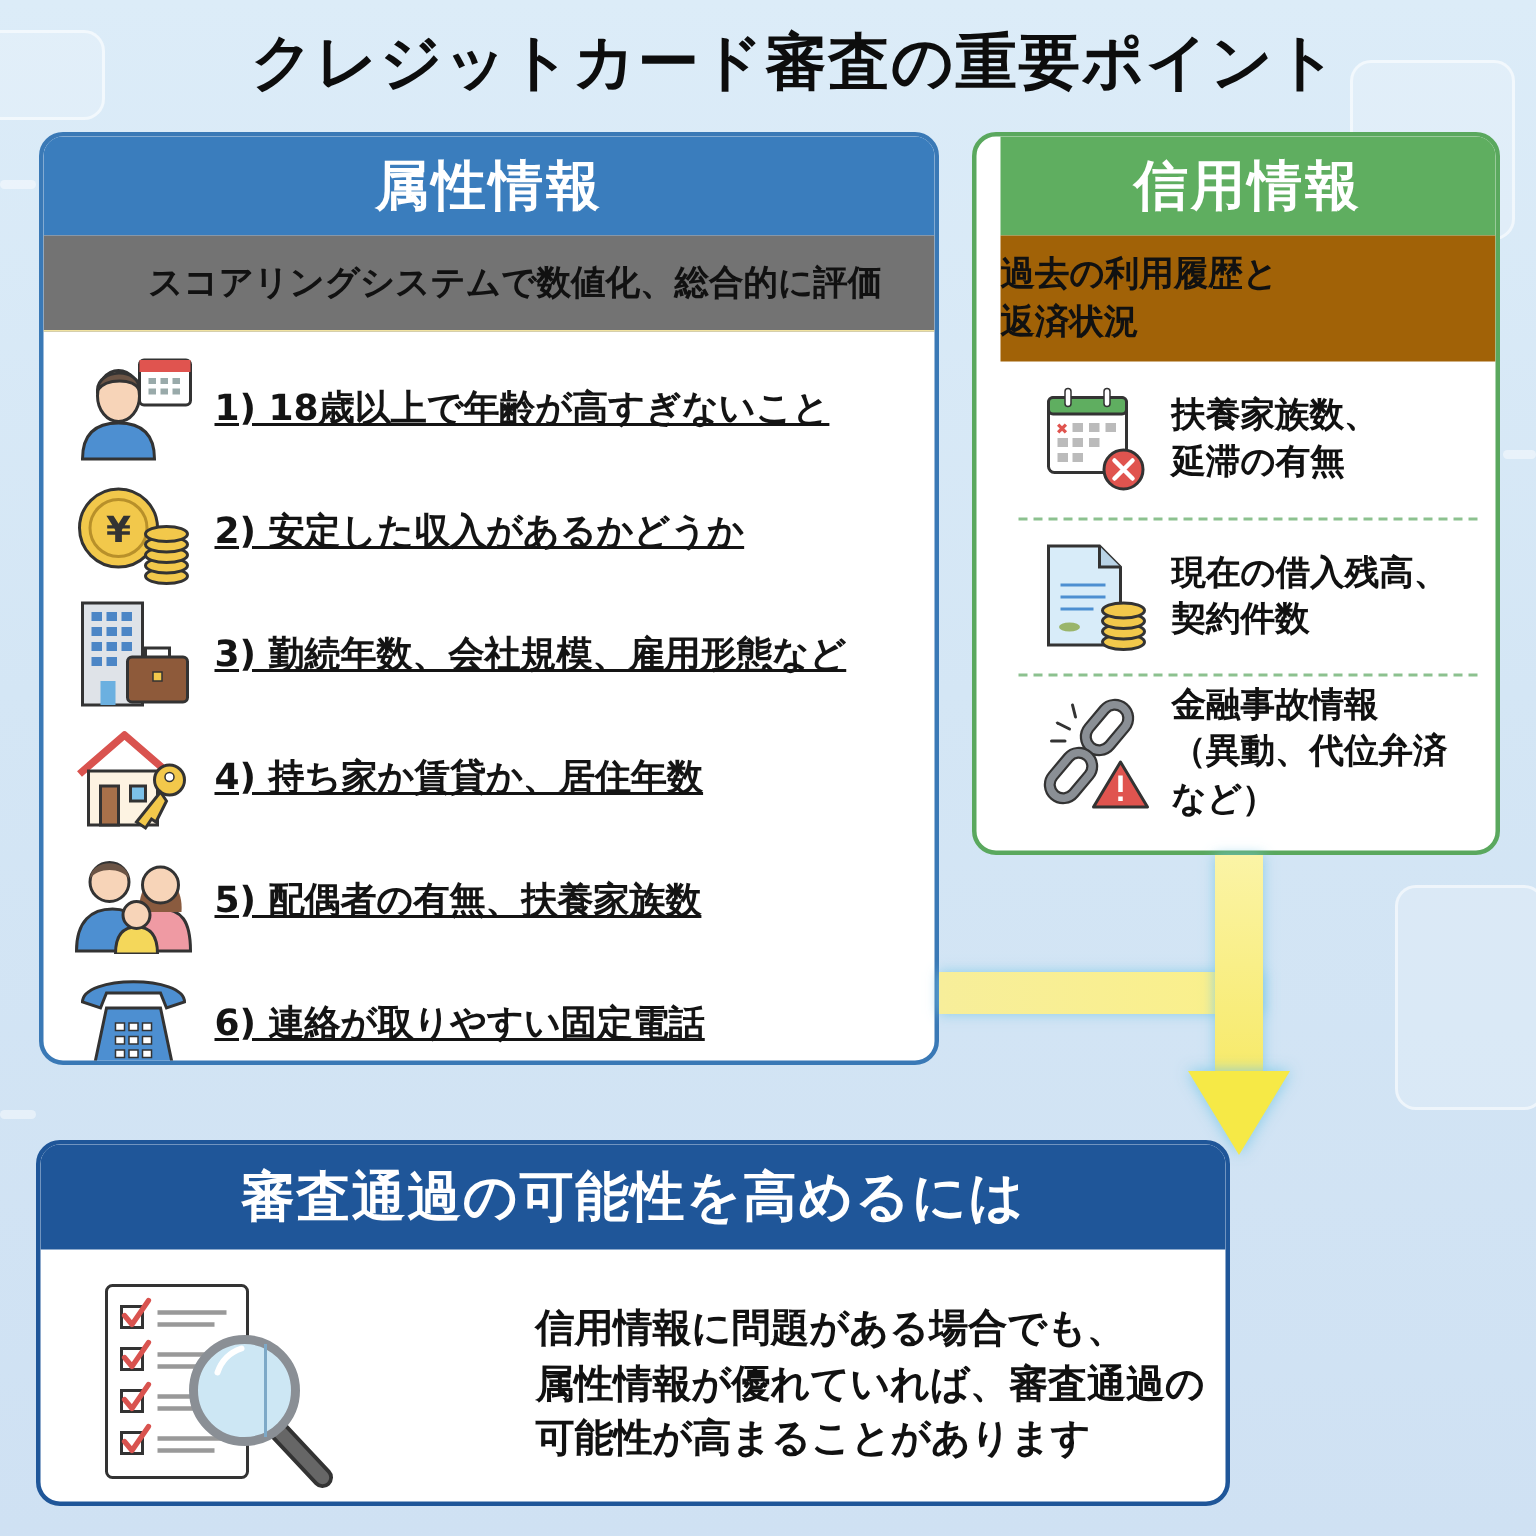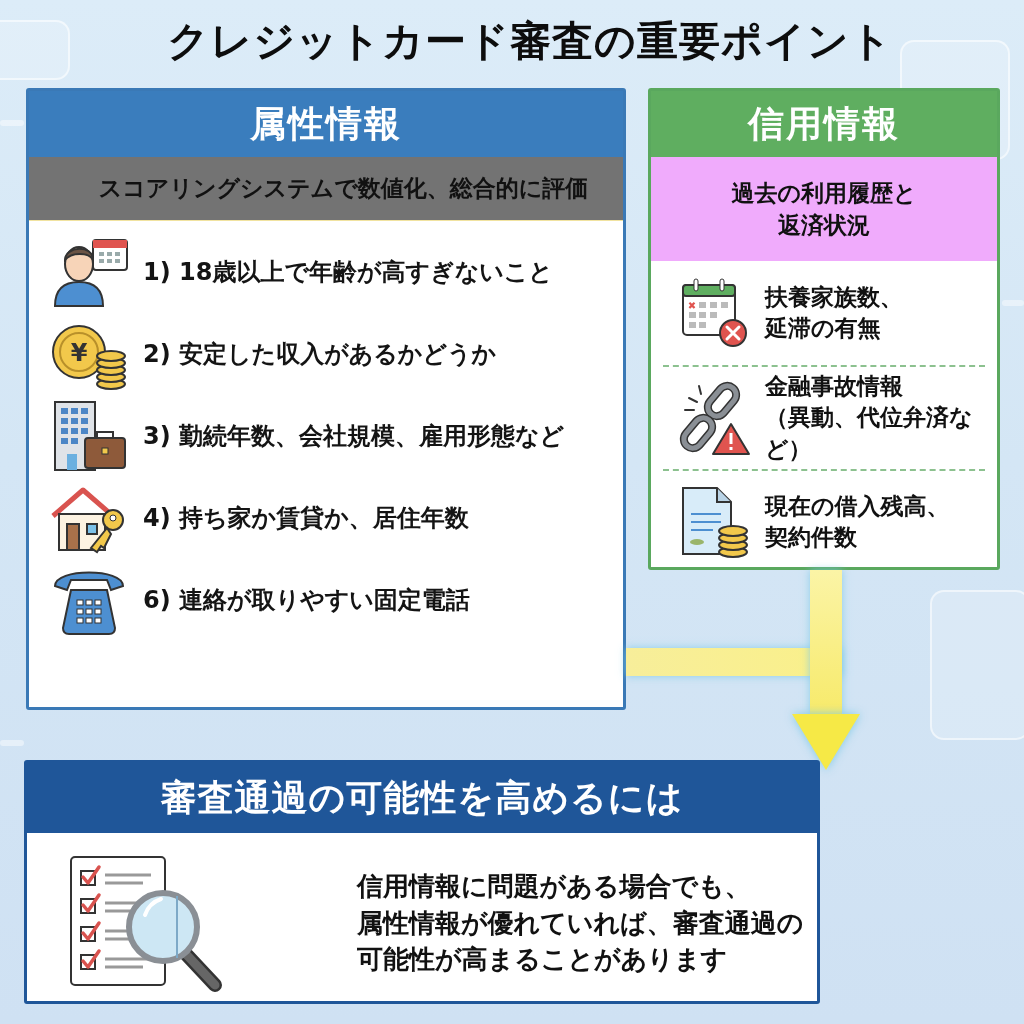--- a/index.html
+++ b/index.html
@@ -12,34 +12,34 @@
     }
     .bg-deco { position: absolute; border: 2px solid rgba(255,255,255,0.55); border-radius: 14px; background: rgba(255,255,255,0.18); }
     .bg-line { position: absolute; height: 6px; border-radius: 3px; background: rgba(255,255,255,0.45); }
 
     .title {
       position: absolute; left: 0; top: 14px; width: 1024px; text-align: center;
       font-size: 41px; font-weight: bold; letter-spacing: 1px; color: #0d0d0d; padding-left: 36px;
     }
 
     
-    .panel { position: absolute; background: #fff; border-radius: 3px; overflow: hidden; }
+    .panel { position: absolute; background: #fff; border-radius: 16px; overflow: hidden; }
     .panel-left { left: 26px; top: 88px; width: 600px; height: 622px; border: 3px solid #3a79b6; }
     .panel-left .ph { background: #3a7dbd; height: 66px; display: flex; align-items: center; justify-content: center; color: #fff; font-size: 36px; font-weight: bold; letter-spacing: 2px; }
     .panel-left .sub { background: #737373; height: 64px; display: flex; align-items: center; justify-content: center; font-size: 23px; font-weight: bold; border-bottom: 1px solid #f1e3a0; padding-left: 35px; }
 
     .attr-list { padding: 10px 0 0 20px; }
     .attr-item { display: flex; align-items: center; height: 82px; }
     .attr-item .ic { width: 80px; height: 72px; display: flex; align-items: center; justify-content: center; margin-right: 14px; }
-    .attr-item .tx { font-size: 24px; font-weight: bold; color: #141414; }
+    .attr-item .tx { font-size: 24px; font-weight: bold; color: #141414; text-decoration: underline; }
 
     
-    .panel-right { left: 648px; top: 88px; width: 352px; height: 482px; border: 3px solid #5aa85e; }
+    .panel-right { left: 648px; top: 88px; width: 352px; height: 482px; border: 3px solid #5aa85e; padding-left: 16px; }
     .panel-right .ph { background: #5fae60; height: 66px; display: flex; align-items: center; justify-content: center; color: #fff; font-size: 36px; font-weight: bold; letter-spacing: 2px; }
-    .panel-right .sub { background: #f0abfc; height: 104px; display: flex; flex-direction: column; align-items: center; justify-content: center; font-size: 23px; font-weight: bold; line-height: 1.4; }
+    .panel-right .sub { background: #a16207; height: 84px; display: flex; flex-direction: column; justify-content: center; font-size: 23px; font-weight: bold; line-height: 1.4; }
     .credit-item { display: flex; align-items: center; height: 104px; padding-left: 16px; }
     .credit-item + .credit-item { border-top: 2px dashed #8cc18f; }
     .credit-list { margin: 0 12px; }
     .credit-item .ic { width: 72px; height: 80px; margin-right: 14px; display: flex; align-items: center; justify-content: center; }
     .credit-item .tx { font-size: 23px; font-weight: bold; line-height: 1.35; }
 
     
     .arrow-h { position: absolute; left: 626px; top: 648px; width: 216px; height: 28px; background: linear-gradient(90deg,#f7ee9a,#faf08a); box-shadow: 0 0 8px rgba(120,200,230,0.8); }
     .arrow-v { position: absolute; left: 810px; top: 570px; width: 32px; height: 146px; background: linear-gradient(180deg,#fbf4a6,#f7ea6a); box-shadow: 0 0 8px rgba(120,200,230,0.8); }
     .arrow-head { position: absolute; left: 792px; top: 714px; width: 0; height: 0; border-left: 34px solid transparent; border-right: 34px solid transparent; border-top: 56px solid #f6e946; filter: drop-shadow(0 0 5px rgba(120,200,230,0.9)); }
@@ -141,20 +141,35 @@
           <rect x="18" y="42" width="12" height="26" fill="#a8714a" stroke="#333" stroke-width="2"></rect>
           <rect x="38" y="42" width="10" height="10" fill="#7cc1e8" stroke="#333" stroke-width="2"></rect>
           <circle cx="64" cy="38" r="10" fill="#f2c84b" stroke="#333" stroke-width="2"></circle>
           <circle cx="64" cy="36" r="3" fill="#fff" stroke="#333"></circle>
           <path d="M58 46 L42 66 L48 70 L52 64 L55 66 L62 52 Z" fill="#f2c84b" stroke="#333" stroke-width="2"></path>
         </svg>
       </span>
       <span class="tx">4) 持ち家か賃貸か、居住年数</span>
     </div>
 
+    <div class="attr-item">
+      <span class="ic">
+        <svg width="80" height="72" viewBox="0 0 80 72">
+          <path d="M2 70 C2 50 12 42 26 42 C40 42 46 50 46 70 Z" fill="#4d8fd1" stroke="#333" stroke-width="2"></path>
+          <circle cx="24" cy="24" r="13" fill="#f7d4b8" stroke="#333" stroke-width="2"></circle>
+          <path d="M11 22 C11 8 37 8 37 22 C32 14 16 14 11 22 Z" fill="#6b5445"></path>
+          <path d="M36 70 C36 50 44 42 58 42 C72 42 78 50 78 70 Z" fill="#ef9aa3" stroke="#333" stroke-width="2"></path>
+          <path d="M44 44 C42 14 74 14 72 44 Z" fill="#8a5b3f"></path>
+          <circle cx="58" cy="26" r="12" fill="#f7d4b8" stroke="#333" stroke-width="2"></circle>
+          <path d="M28 72 C28 58 34 54 42 54 C50 54 56 58 56 72 Z" fill="#f4d75a" stroke="#333" stroke-width="2"></path>
+          <circle cx="42" cy="46" r="9" fill="#f7d4b8" stroke="#333" stroke-width="2"></circle>
+        </svg>
+      </span>
+      <span class="tx">5) 配偶者の有無、扶養家族数</span>
+    </div>
 
     <div class="attr-item">
       <span class="ic">
         <svg width="80" height="72" viewBox="0 0 80 72">
           <path d="M6 22 C6 4 74 4 74 22 L62 26 L58 16 H22 L18 26 Z" fill="#4d8fd1" stroke="#333" stroke-width="2"></path>
           <path d="M22 26 L14 64 Q14 70 20 70 H60 Q66 70 66 64 L58 26 Z" fill="#4d8fd1" stroke="#333" stroke-width="2"></path>
           <g fill="#fff" stroke="#333" stroke-width="1">
             <rect x="28" y="36" width="6" height="5"></rect>
               <rect x="37" y="36" width="6" height="5"></rect>
               <rect x="46" y="36" width="6" height="5"></rect>
@@ -205,62 +220,62 @@
       </span>
       <div class="tx">
         <div>扶養家族数、</div>
         <div>延滞の有無</div>
       </div>
     </div>
 
     <div class="credit-item">
       <span class="ic">
         <svg width="72" height="76" viewBox="0 0 72 76">
-          <g stroke="#333" stroke-width="2" stroke-linecap="round">
-              <line x1="10" y1="18" x2="18" y2="22"></line>
-              <line x1="20" y1="6" x2="22" y2="14"></line>
-              <line x1="6" y1="30" x2="15" y2="30"></line>
-            </g>
-          <rect x="34" y="4" width="18" height="34" rx="9" transform="rotate(40 43 21)" fill="none" stroke="#333" stroke-width="8"></rect>
-          <rect x="34" y="4" width="18" height="34" rx="9" transform="rotate(40 43 21)" fill="none" stroke="#8a8f95" stroke-width="5"></rect>
-          <rect x="10" y="36" width="18" height="34" rx="9" transform="rotate(40 19 53)" fill="none" stroke="#333" stroke-width="8"></rect>
-          <rect x="10" y="36" width="18" height="34" rx="9" transform="rotate(40 19 53)" fill="none" stroke="#8a8f95" stroke-width="5"></rect>
-          <path d="M52 44 L70 74 H34 Z" fill="#e0544f" stroke="#333" stroke-width="2" stroke-linejoin="round"></path>
-          <rect x="50.5" y="53" width="3" height="11" fill="#fff"></rect>
-            <rect x="50.5" y="67" width="3" height="3" fill="#fff"></rect>
-        </svg>
-      </span>
-      <div class="tx">
-        <div>金融事故情報</div>
-        <div>（異動、代位弁済など）</div>
-      </div>
-    </div>
-
-    <div class="credit-item">
-      <span class="ic">
-        <svg width="72" height="76" viewBox="0 0 72 76">
           <path d="M4 4 H38 L52 18 V70 H4 Z" fill="#d8ecf9" stroke="#333" stroke-width="2"></path>
           <path d="M38 4 V18 H52" fill="#b9d3e6" stroke="#333" stroke-width="2"></path>
           <g stroke="#4d8fd1" stroke-width="2">
               <line x1="12" y1="30" x2="42" y2="30"></line>
               <line x1="12" y1="38" x2="42" y2="38"></line>
               <line x1="12" y1="46" x2="34" y2="46"></line>
             </g>
           <ellipse cx="18" cy="58" rx="7" ry="3" fill="#9ab56b"></ellipse>
           <g fill="#f2c84b" stroke="#333" stroke-width="2">
             <ellipse cx="54" cy="68" rx="14" ry="5"></ellipse>
               <ellipse cx="54" cy="61" rx="14" ry="5"></ellipse>
               <ellipse cx="54" cy="54" rx="14" ry="5"></ellipse>
               <ellipse cx="54" cy="47" rx="14" ry="5"></ellipse>
           </g>
         </svg>
       </span>
       <div class="tx">
         <div>現在の借入残高、</div>
         <div>契約件数</div>
+      </div>
+    </div>
+
+    <div class="credit-item">
+      <span class="ic">
+        <svg width="72" height="76" viewBox="0 0 72 76">
+          <g stroke="#333" stroke-width="2" stroke-linecap="round">
+              <line x1="10" y1="18" x2="18" y2="22"></line>
+              <line x1="20" y1="6" x2="22" y2="14"></line>
+              <line x1="6" y1="30" x2="15" y2="30"></line>
+            </g>
+          <rect x="34" y="4" width="18" height="34" rx="9" transform="rotate(40 43 21)" fill="none" stroke="#333" stroke-width="8"></rect>
+          <rect x="34" y="4" width="18" height="34" rx="9" transform="rotate(40 43 21)" fill="none" stroke="#8a8f95" stroke-width="5"></rect>
+          <rect x="10" y="36" width="18" height="34" rx="9" transform="rotate(40 19 53)" fill="none" stroke="#333" stroke-width="8"></rect>
+          <rect x="10" y="36" width="18" height="34" rx="9" transform="rotate(40 19 53)" fill="none" stroke="#8a8f95" stroke-width="5"></rect>
+          <path d="M52 44 L70 74 H34 Z" fill="#e0544f" stroke="#333" stroke-width="2" stroke-linejoin="round"></path>
+          <rect x="50.5" y="53" width="3" height="11" fill="#fff"></rect>
+            <rect x="50.5" y="67" width="3" height="3" fill="#fff"></rect>
+        </svg>
+      </span>
+      <div class="tx">
+        <div>金融事故情報</div>
+        <div>（異動、代位弁済など）</div>
       </div>
     </div>
 
   </div>
 </section>
 
 <div class="arrow-h"></div>
 <div class="arrow-v"></div>
 <div class="arrow-head"></div>
 

